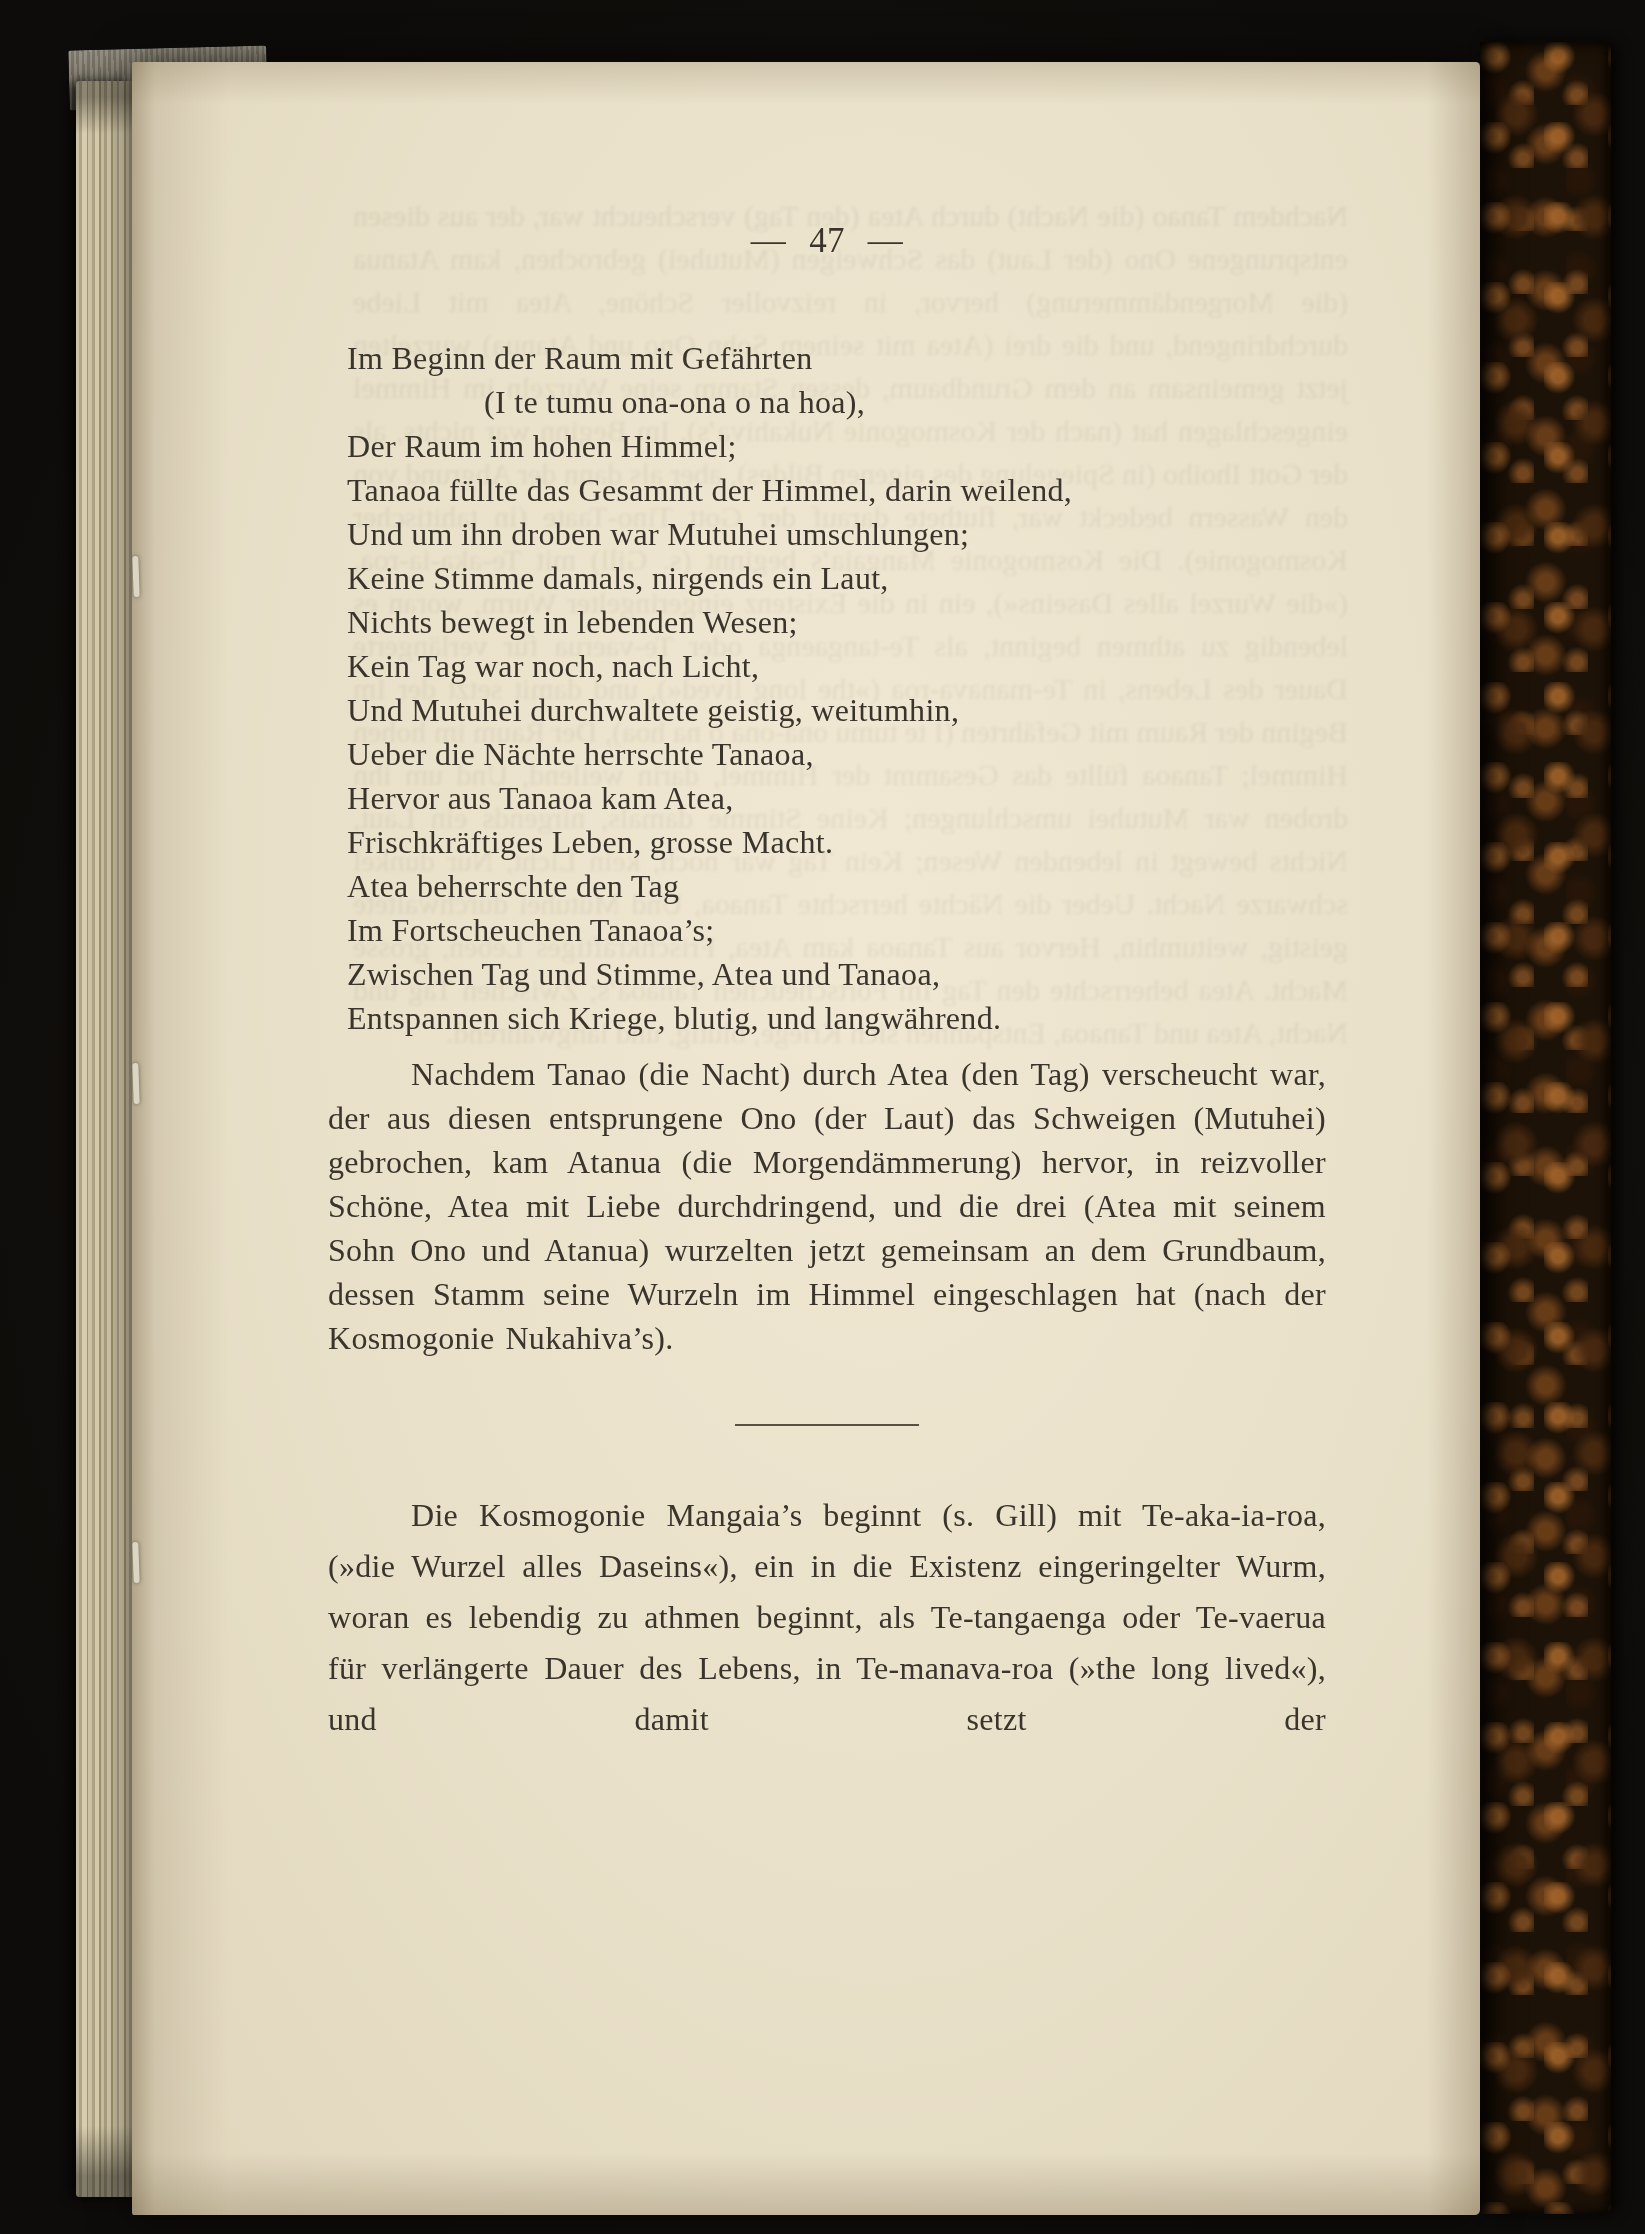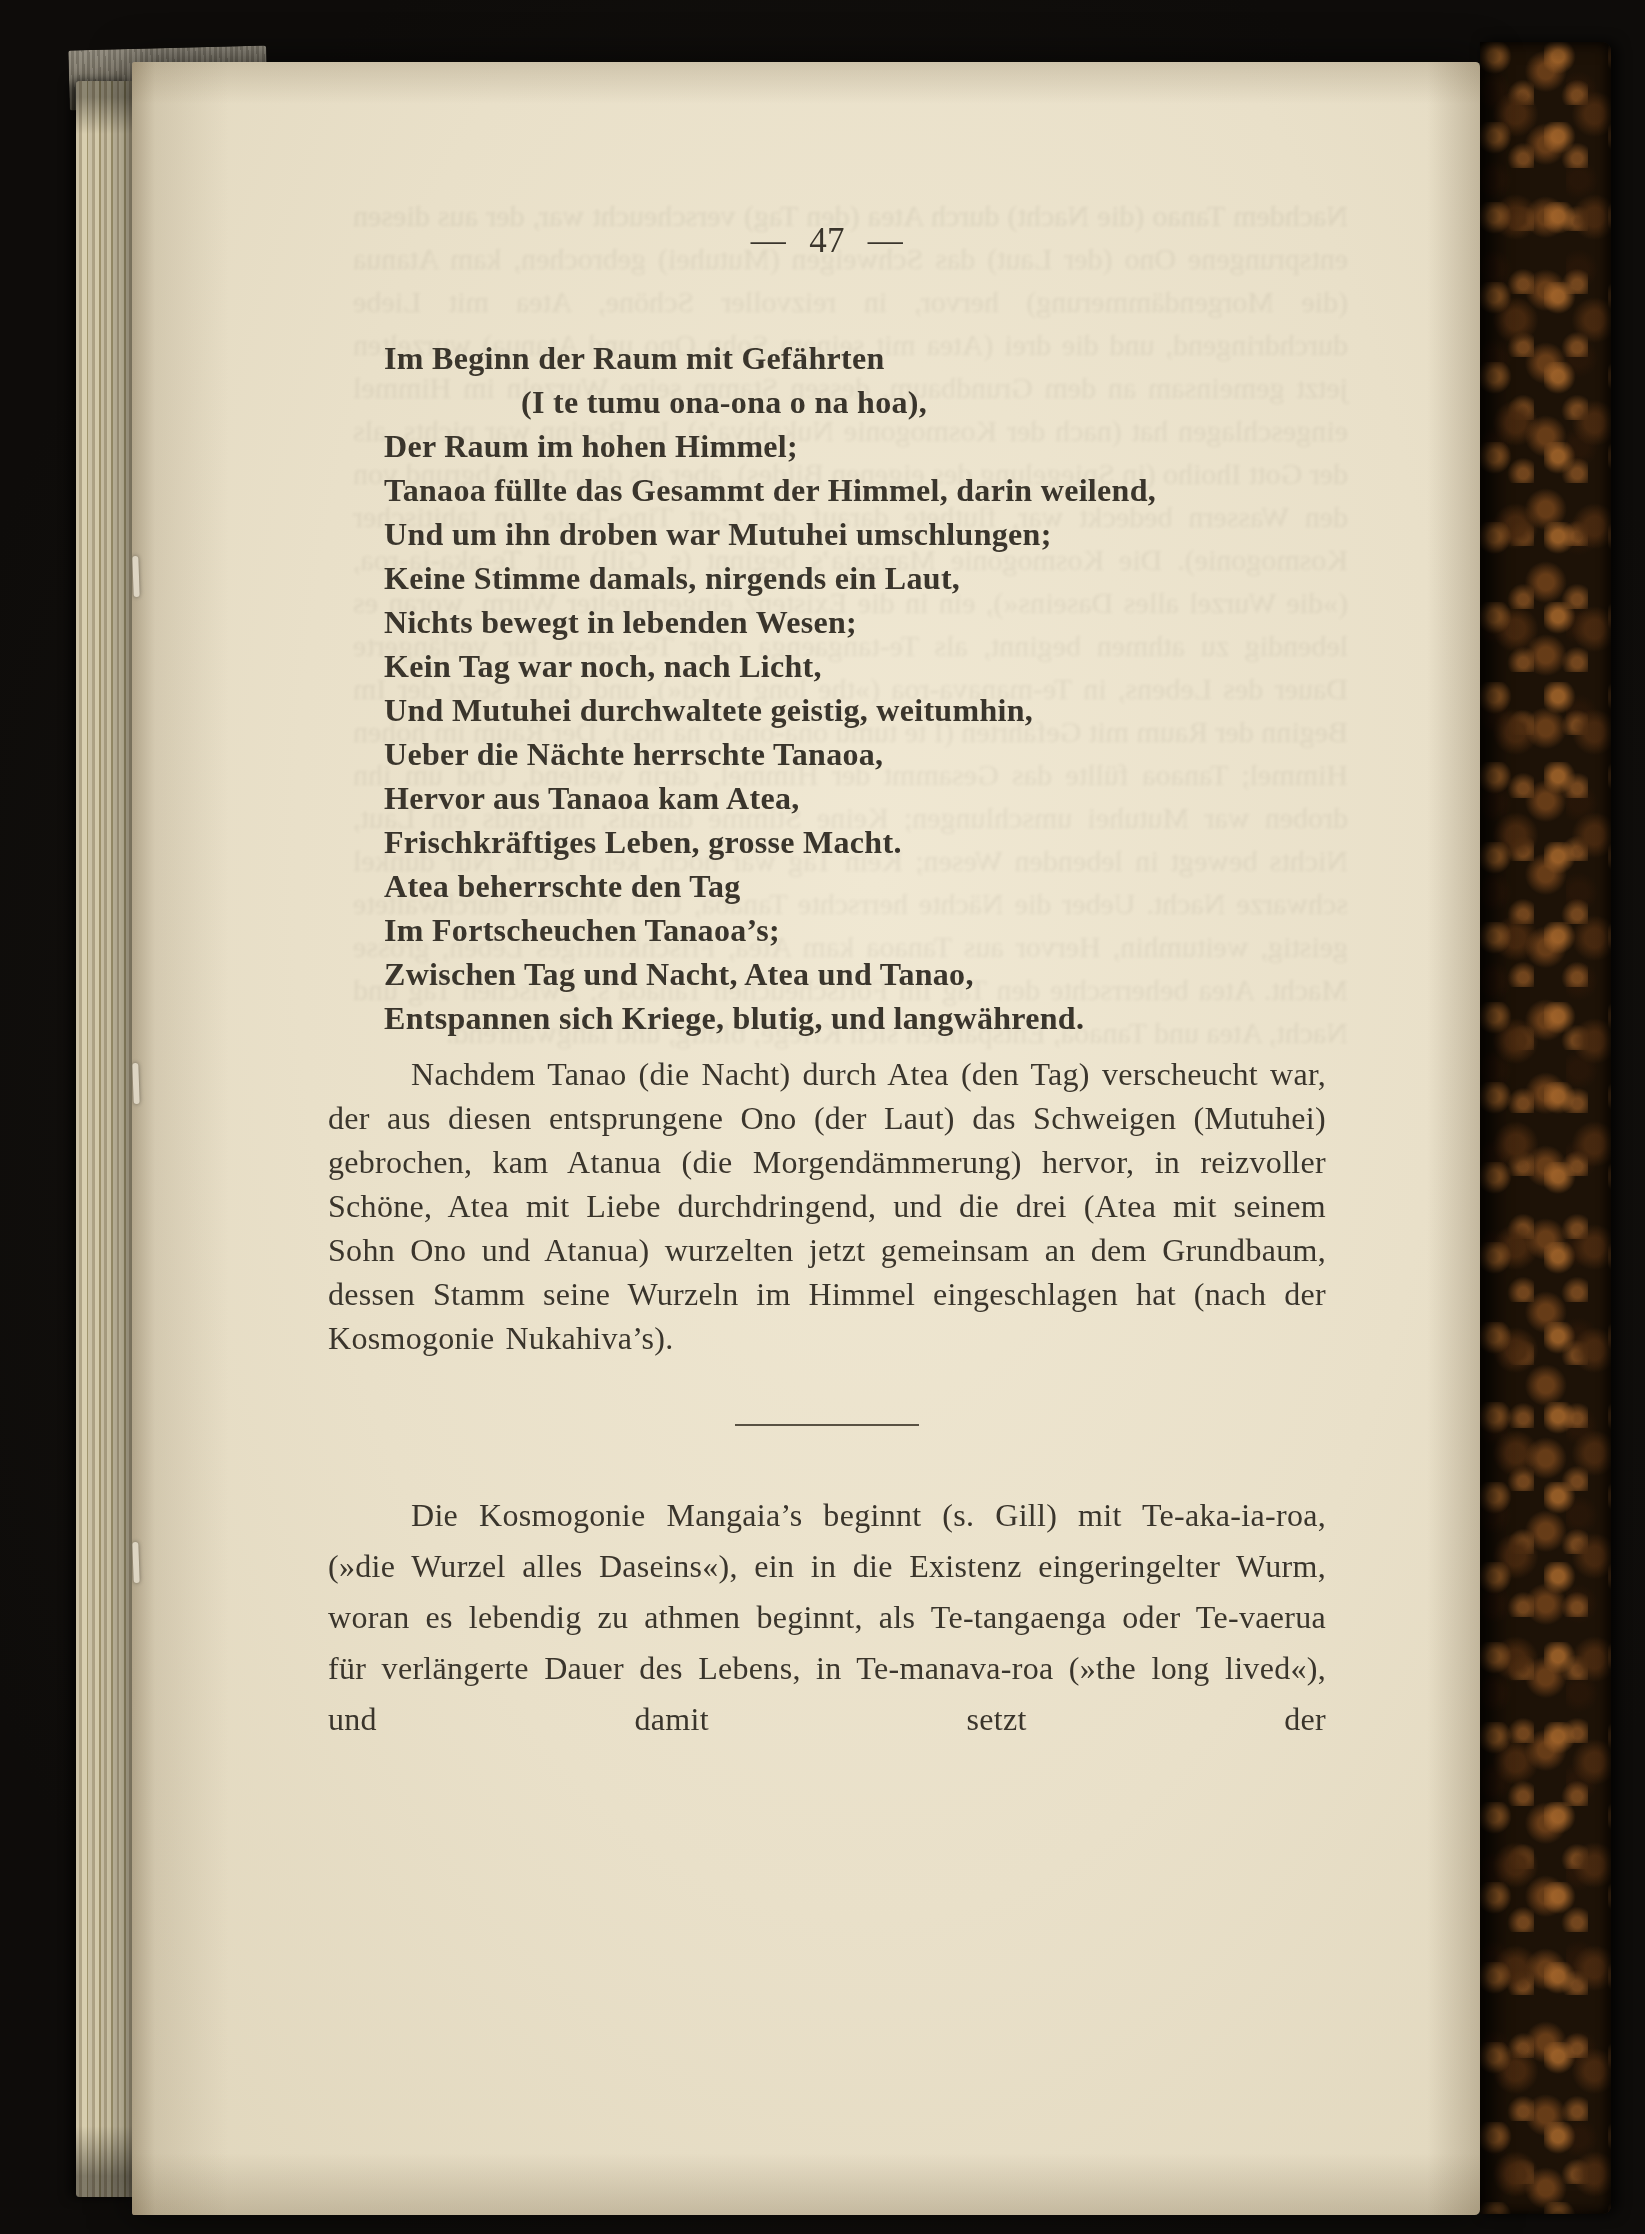--- a/index.html
+++ b/index.html
@@ -91,21 +91,21 @@
     color:var(--ink,#3a352c);
     font-size:32px;
     letter-spacing:0.3px;
   }
   .page-number{
     text-align:center;
     font-size:35px;
     word-spacing:14px;
     color:var(--ink,#3a352c);
   }
-  .poem{margin-top:75px;margin-left:56px;font-weight:bold;}
+  .poem{margin-top:75px;margin-left:19px;}
   .poem-line{
     line-height:44px;
     white-space:nowrap;
   }
   .poem-indent{padding-left:137px;}
   .prose{margin-top:12.4px;}
   .para{
     margin:0;
     line-height:44px;
     text-align:justify;
@@ -156,21 +156,21 @@
           <div class="poem-line">Und um ihn droben war Mutuhei umschlungen;</div>
           <div class="poem-line">Keine Stimme damals, nirgends ein Laut,</div>
           <div class="poem-line">Nichts bewegt in lebenden Wesen;</div>
           <div class="poem-line">Kein Tag war noch, nach Licht,</div>
           <div class="poem-line">Und Mutuhei durchwaltete geistig, weitumhin,</div>
           <div class="poem-line">Ueber die Nächte herrschte Tanaoa,</div>
           <div class="poem-line">Hervor aus Tanaoa kam Atea,</div>
           <div class="poem-line">Frischkräftiges Leben, grosse Macht.</div>
           <div class="poem-line">Atea beherrschte den Tag</div>
           <div class="poem-line">Im Fortscheuchen Tanaoa’s;</div>
-          <div class="poem-line">Zwischen Tag und Nacht, Atea und Tanao,</div>
+          <div class="poem-line">Zwischen Tag und Stimme, Atea und Tanaoa,</div>
           <div class="poem-line">Entspannen sich Kriege, blutig, und langwährend.</div>
         </div>
 
       <div class="prose">
           <p class="para">Nachdem Tanao (die Nacht) durch Atea (den Tag) verscheucht war, der aus diesen entsprungene Ono (der Laut) das Schweigen (Mutuhei) gebrochen, kam Atanua (die Morgendämmerung) hervor, in reizvoller Schöne, Atea mit Liebe durchdringend, und die drei (Atea mit seinem Sohn Ono und Atanua) wurzelten jetzt gemeinsam an dem Grundbaum, dessen Stamm seine Wurzeln im Himmel eingeschlagen hat (nach der Kosmogonie Nukahiva’s).</p>
         </div>
 
       <hr class="separator">
 
       <p class="footnote">Die Kosmogonie Mangaia’s beginnt (s. Gill) mit Te-aka-ia-roa, (»die Wurzel alles Daseins«), ein in die Existenz eingeringelter Wurm, woran es lebendig zu athmen beginnt, als Te-tangaenga oder Te-vaerua für verlängerte Dauer des Lebens, in Te-manava-roa (»the long lived«), und damit setzt der</p>

